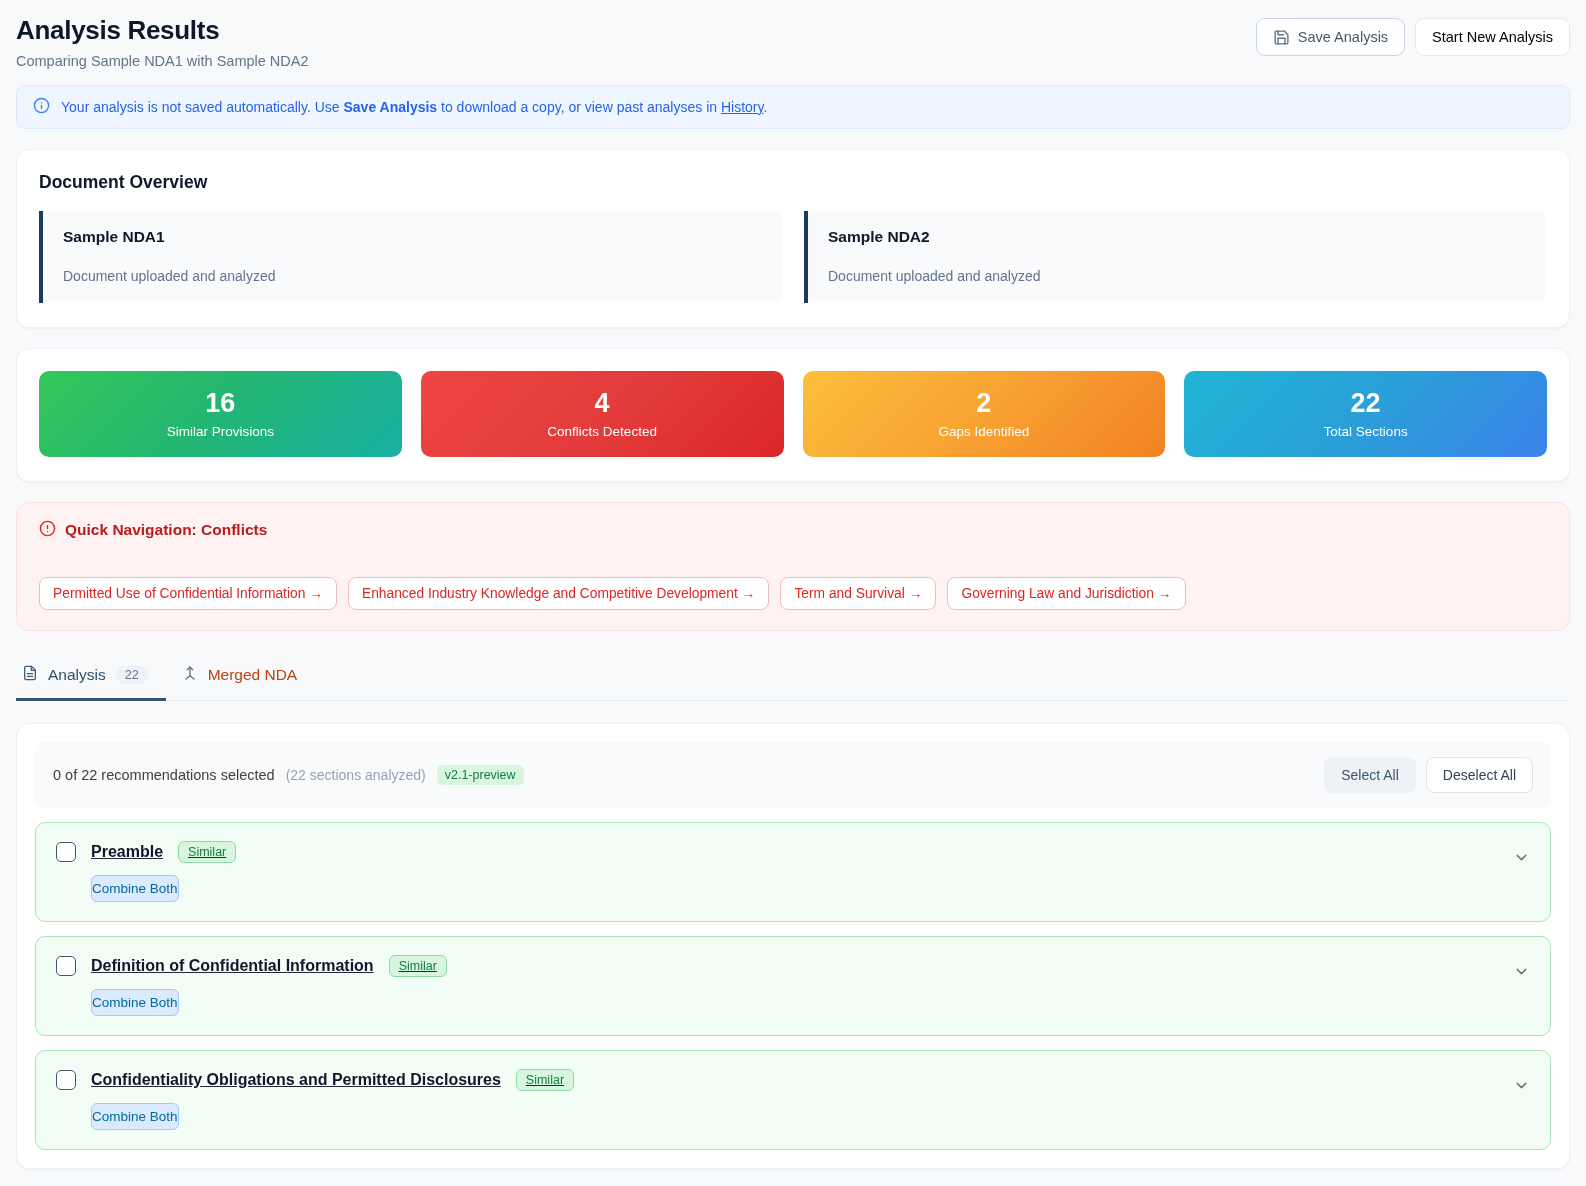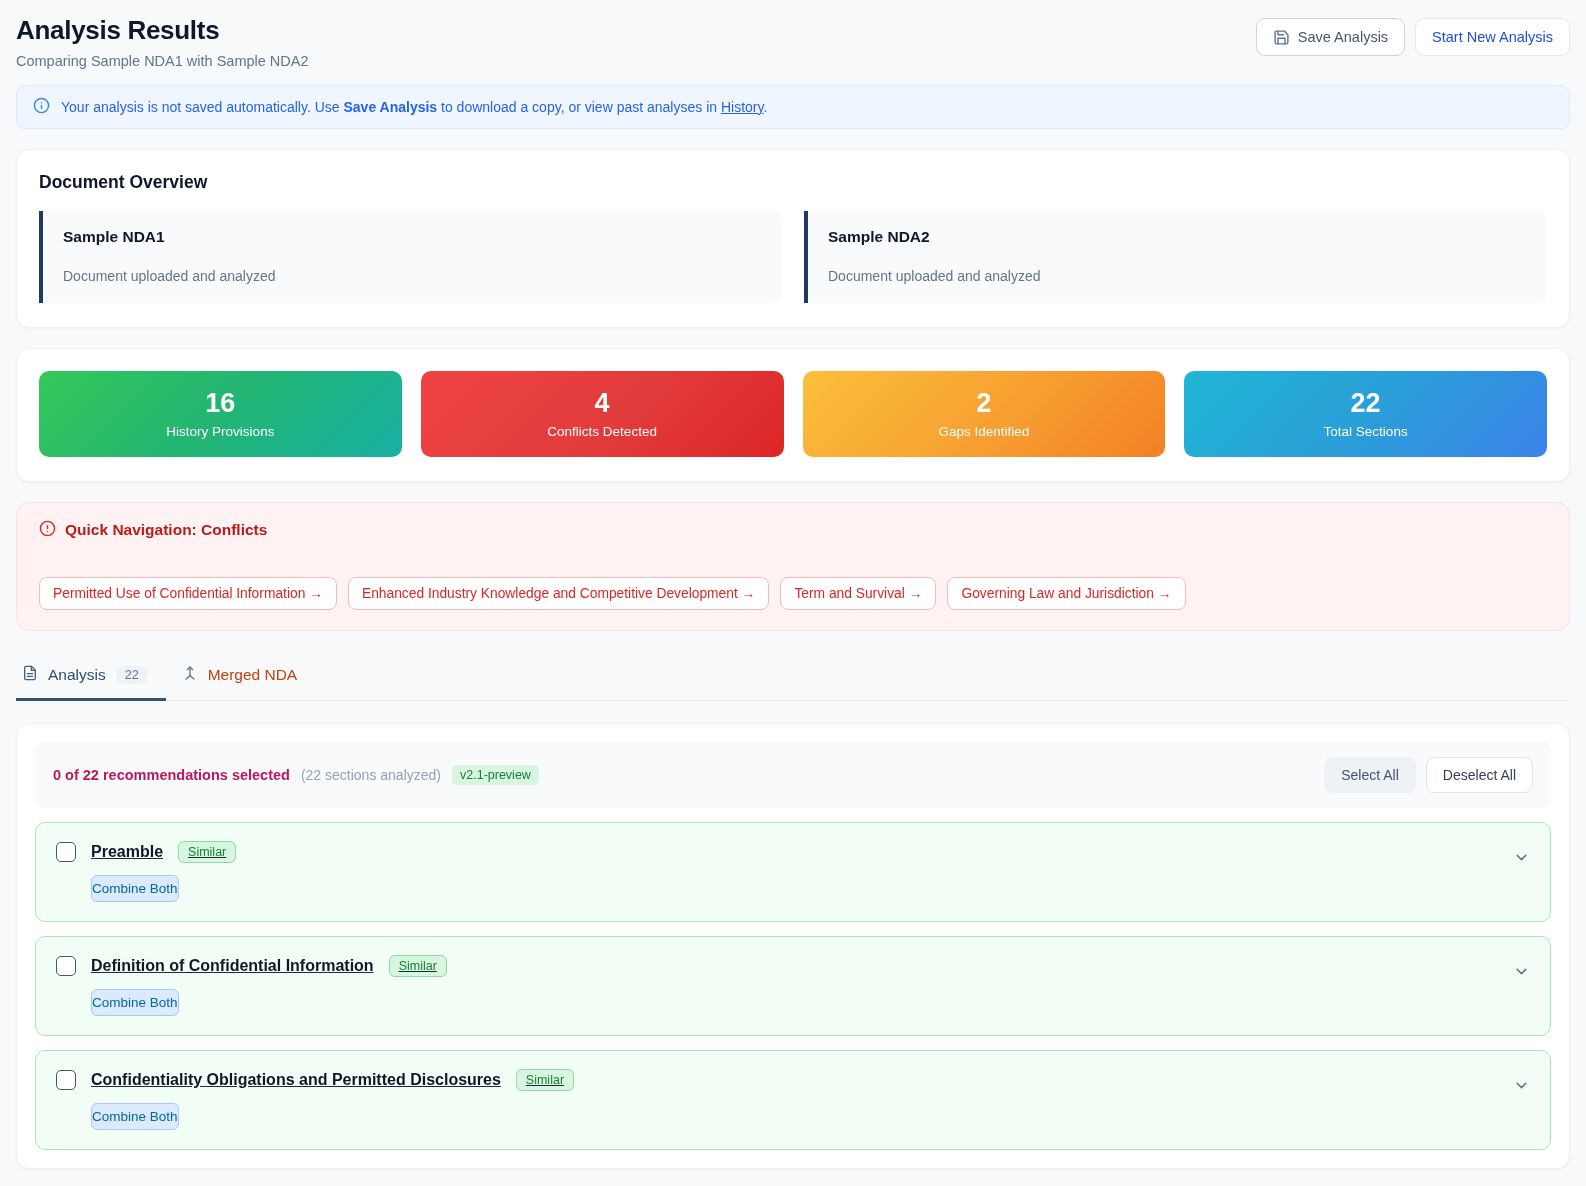--- a/index.html
+++ b/index.html
@@ -43,21 +43,21 @@
     height: 38px;
     padding: 0 16px;
     border-radius: 9px;
     font-size: 14.5px;
     background: #ffffff;
     color: #475569;
     border: 1px solid #cbd5e1;
     cursor: pointer;
     white-space: nowrap;
   }
-  .btn-ghost { border-color: #e6eaf0; color: #1d4ed8; }
+  .btn-ghost { border-color: #e6eaf0; color: #000000; }
   .btn svg { display: block; }
 
   
   .info-banner {
     margin: 6px 16px 0 16px;
     background: #eff6ff;
     border: 1px solid #dbeafe;
     border-radius: 9px;
     padding: 11px 16px;
     display: flex;
@@ -196,21 +196,21 @@
   }
   .rec-toolbar {
     background: #f8fafc;
     border-radius: 9px;
     padding: 15px 18px;
     display: flex;
     align-items: center;
     justify-content: space-between;
   }
   .rec-summary { display: flex; align-items: center; gap: 11px; }
-  .rec-count { font-size: 14.5px; font-weight: bold; color: #be185d; }
+  .rec-count { font-size: 14.5px; font-weight: normal; color: #404040; }
   .rec-sub { font-size: 14px; color: #94a3b8; }
   .version-badge {
     background: #d7f5df;
     color: #16794a;
     font-size: 12.5px;
     border-radius: 5px;
     padding: 3px 8px;
   }
   .rec-tools { display: flex; gap: 10px; }
   .tool-btn {
@@ -317,21 +317,21 @@
         <div class="doc-name">Sample NDA2</div>
         <div class="doc-status">Document uploaded and analyzed</div>
       </div>
     </div>
   </div>
 
   <div class="card">
     <div class="stats-grid">
       <div class="stat stat-green">
         <div class="stat-value">16</div>
-        <div class="stat-label">History Provisions</div>
+        <div class="stat-label">Similar Provisions</div>
       </div>
       <div class="stat stat-red">
         <div class="stat-value">4</div>
         <div class="stat-label">Conflicts Detected</div>
       </div>
       <div class="stat stat-orange">
         <div class="stat-value">2</div>
         <div class="stat-label">Gaps Identified</div>
       </div>
       <div class="stat stat-blue">

